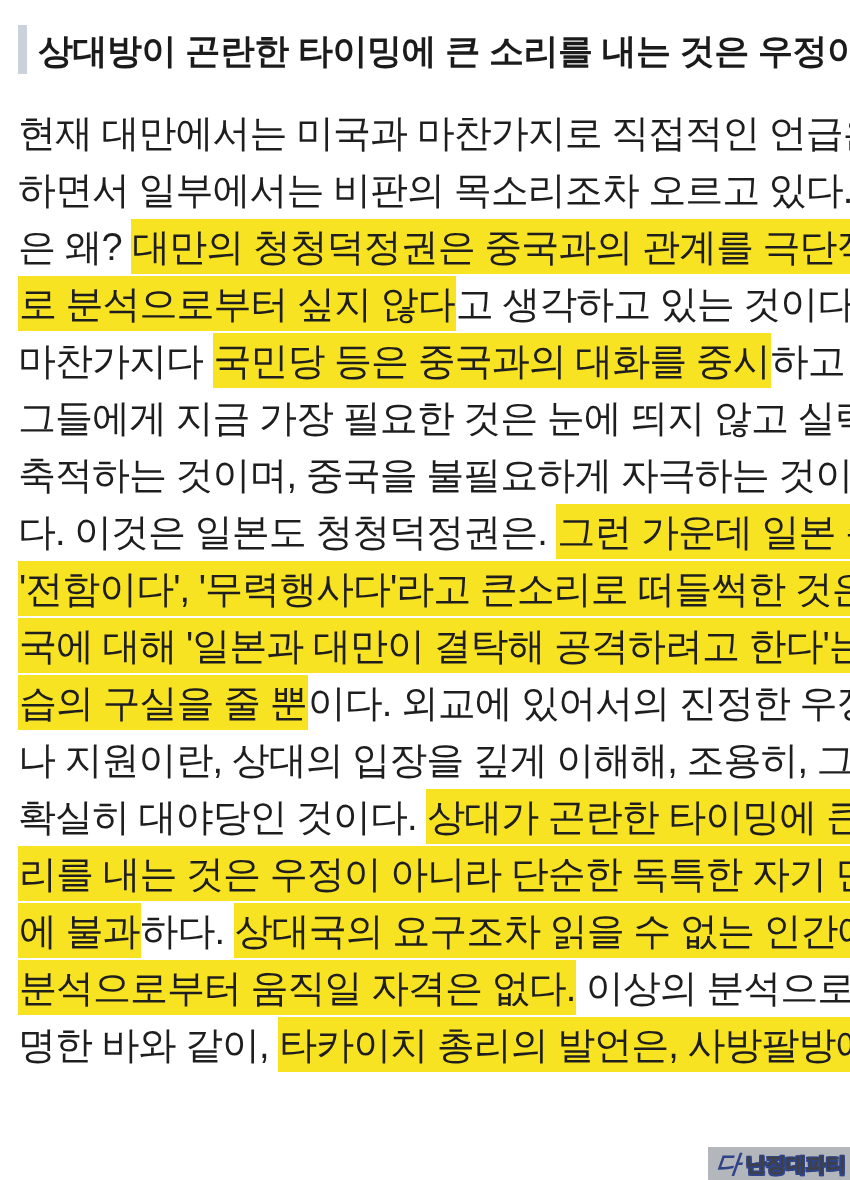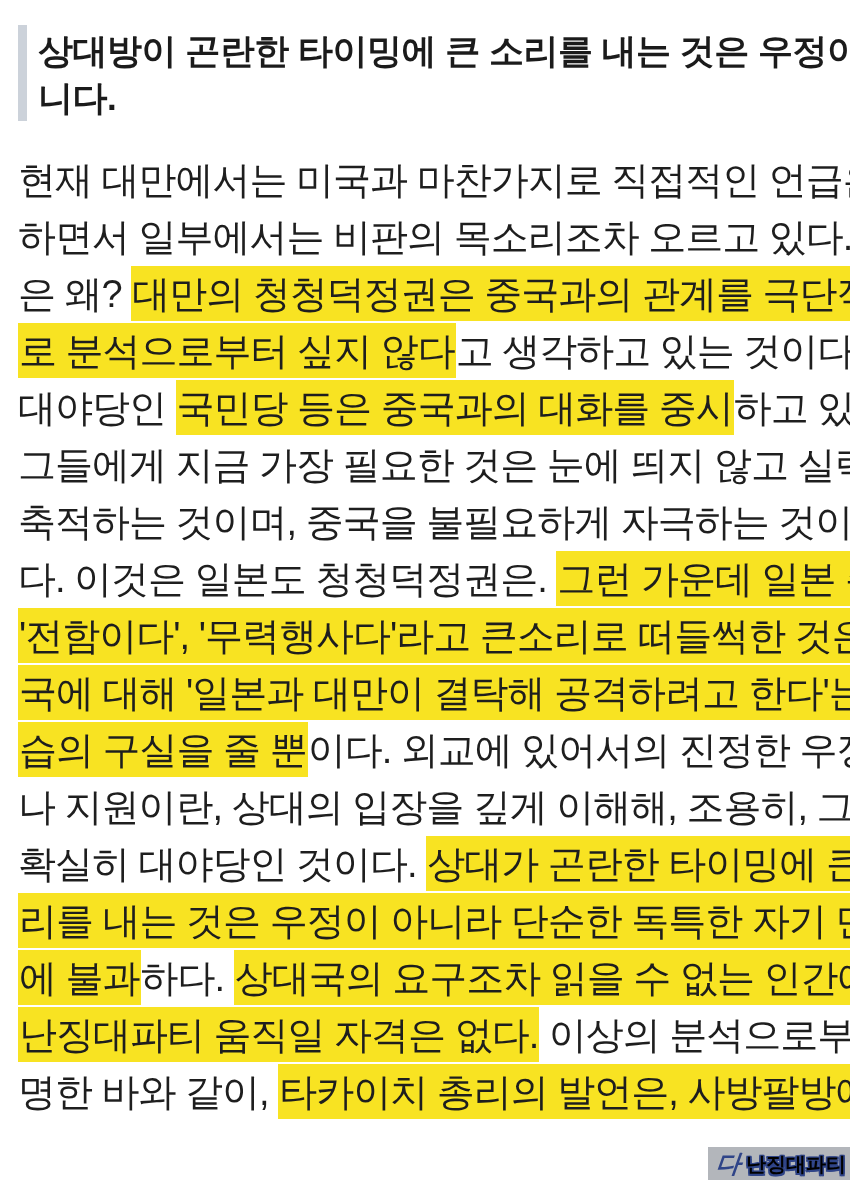--- a/index.html
+++ b/index.html
@@ -78,58 +78,57 @@
     font-size: 25px;
     font-weight: 700;
     font-style: italic;
     color: #2f4488;
     transform: skewX(-6deg);
     line-height: 1;
   }
   .wm-label {
     font-size: 20px;
     font-weight: 700;
-    color: #000000;
+    color: #404040;
     letter-spacing: 0px;
     line-height: 1;
     text-shadow:
       -1.5px -1.5px 0 #2f4488, 1.5px -1.5px 0 #2f4488,
       -1.5px 1.5px 0 #2f4488, 1.5px 1.5px 0 #2f4488,
       0 -1.5px 0 #2f4488, 0 1.5px 0 #2f4488,
       -1.5px 0 0 #2f4488, 1.5px 0 0 #2f4488;
   }
 </style>
 </head>
 <body>
 
 <div id="page">
 
   <div class="quote">
     <div class="quote-bar"></div>
     <div class="quote-line">상대방이 곤란한 타이밍에 큰 소리를 내는 것은 우정이 아</div>
-    <div class="quote-line">니다.</div>
   </div>
 
   <div class="body-text">
       <div class="line"><span>현재 대만에서는 미국과 마찬가지로 직접적인 언급은 피</span></div>
       <div class="line"><span>하면서 일부에서는 비판의 목소리조차 오르고 있다. 그것</span></div>
       <div class="line"><span>은 왜? </span><mark class="hl">대만의 청청덕정권은 중국과의 관계를 극단적으</mark></div>
       <div class="line"><mark class="hl">로 분석으로부터 싶지 않다</mark><span>고 생각하고 있는 것이다. 또 최</span></div>
-      <div class="line"><span>대야당인 </span><mark class="hl">국민당 등은 중국과의 대화를 중시</mark><span>하고 있다.</span></div>
+      <div class="line"><span>마찬가지다 </span><mark class="hl">국민당 등은 중국과의 대화를 중시</mark><span>하고 있다.</span></div>
       <div class="line"><span>그들에게 지금 가장 필요한 것은 눈에 띄지 않고 실력을</span></div>
       <div class="line"><span>축적하는 것이며, 중국을 불필요하게 자극하는 것이 아니</span></div>
       <div class="line"><span>다. 이것은 일본도 청청덕정권은. </span><mark class="hl">그런 가운데 일본 총리가</mark></div>
       <div class="line"><mark class="hl">'전함이다', '무력행사다'라고 큰소리로 떠들썩한 것은 중</mark></div>
       <div class="line"><mark class="hl">국에 대해 '일본과 대만이 결탁해 공격하려고 한다'는 모</mark></div>
       <div class="line"><mark class="hl">습의 구실을 줄 뿐</mark><span>이다. 외교에 있어서의 진정한 우정이</span></div>
       <div class="line"><span>나 지원이란, 상대의 입장을 깊게 이해해, 조용히, 그러나</span></div>
       <div class="line"><span>확실히 대야당인 것이다. </span><mark class="hl">상대가 곤란한 타이밍에 큰 소</mark></div>
       <div class="line"><mark class="hl">리를 내는 것은 우정이 아니라 단순한 독특한 자기 만족</mark></div>
       <div class="line"><mark class="hl">에 불과</mark><span>하다. </span><mark class="hl">상대국의 요구조차 읽을 수 없는 인간에게</mark></div>
-      <div class="line"><mark class="hl">난징대파티 움직일 자격은 없다.</mark><span> 이상의 분석으로부터 분</span></div>
+      <div class="line"><mark class="hl">분석으로부터 움직일 자격은 없다.</mark><span> 이상의 분석으로부터 분</span></div>
       <div class="line"><span>명한 바와 같이, </span><mark class="hl">타카이치 총리의 발언은, 사방팔방에</mark></div>
     </div>
 
   <div class="watermark">
     <span class="wm-logo">다</span>
     <span class="wm-label">난징대파티</span>
   </div>
 
 </div>
 

